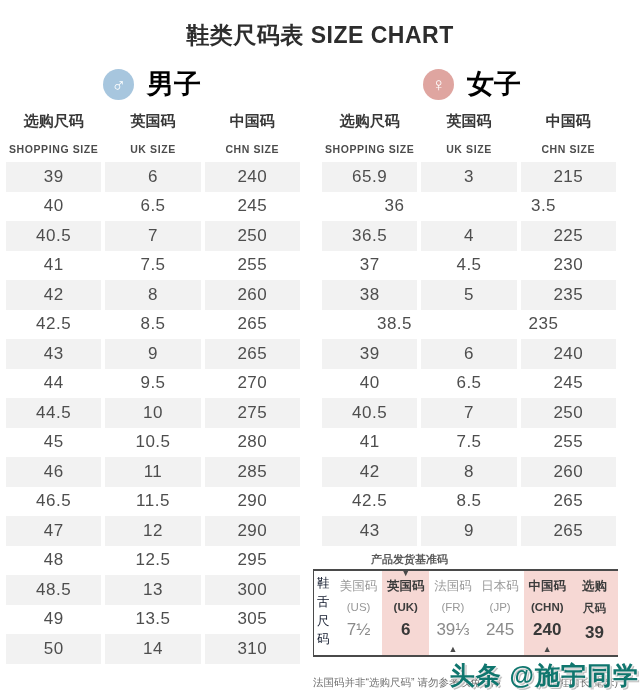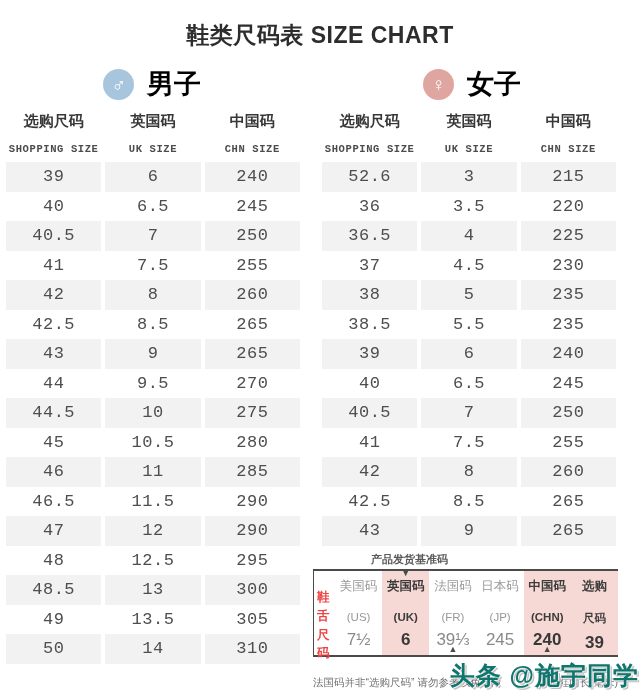--- a/index.html
+++ b/index.html
@@ -9,42 +9,42 @@
   .page-title{position:absolute;top:20px;left:0;width:100%;text-align:center;
     font-size:23px;font-weight:700;color:#2d2d2d;letter-spacing:.5px;}
 
   .gender{position:absolute;top:66px;display:flex;align-items:center;gap:13px;height:36px;}
   .gender.men{left:103px;}
   .gender.women{left:423px;}
   .gicon{width:31px;height:31px;border-radius:50%;display:flex;align-items:center;
     justify-content:center;color:#fff;font-size:19px;font-weight:700;line-height:1;}
   .glabel{font-size:27px;font-weight:700;color:#000000;}
 
-  .size-table{position:absolute;top:112px;width:298px;font-family:Liberation Mono, monospace;}
+  .size-table{position:absolute;top:112px;width:298px;}
   .size-table.men{left:4px;}
   .size-table.women{left:320px;}
   .thead{display:flex;height:50px;}
   .th{flex:1;text-align:center;}
   .th-zh{display:block;font-size:15px;font-weight:700;color:#383838;}
   .th-en{display:block;font-size:10.5px;font-weight:700;color:#4c4c4c;letter-spacing:.6px;margin-top:12px;}
   .trow{display:flex;height:29.5px;}
   .tcell{flex:1;margin:0 2px;display:flex;align-items:center;justify-content:center;
     font-size:17px;color:#4e4e4e;letter-spacing:.5px;}
   .trow.stripe .tcell{background:#f2f2f2;}
 
   .base-box{position:absolute;left:313px;top:552px;width:305px;}
   .bb-title{font-size:11px;font-weight:700;color:#5a5a5a;padding-left:58px;height:17px;}
   .bb-table{display:flex;position:relative;height:84px;
     border-top:2px solid #4a4a4a;border-bottom:2px solid #4a4a4a;border-left:1px solid #4a4a4a;}
-  .bb-label{width:17px;padding:3px 1px 0 3px;font-size:12.5px;font-weight:700;color:#ef4444;
-    line-height:1.5;word-break:break-all;margin-top:14px;}
+  .bb-label{width:17px;padding:3px 1px 0 3px;font-size:12.5px;font-weight:400;color:#0f172a;
+    line-height:1.5;word-break:break-all;}
   .bb-col{flex:1;position:relative;text-align:center;padding-top:7px;}
   .bb-col.hl{background:#f6d8d4;}
   .bb-zh{display:block;font-size:12.5px;color:#989898;}
-  .bb-sub{display:block;font-size:11.5px;color:#989898;margin-top:16px;}
+  .bb-sub{display:block;font-size:11.5px;color:#989898;margin-top:6px;}
   .bb-col.hl .bb-zh,.bb-col.hl .bb-sub{color:#3c3c3c;font-weight:700;}
   .bb-val{display:block;font-size:17px;color:#8a8a8a;margin-top:7px;}
   .bb-col.hl .bb-val{color:#383838;font-weight:600;}
   .marker-down{position:absolute;top:-2px;left:50%;transform:translateX(-50%);
     font-size:9px;color:#4a4a4a;line-height:1;}
   .marker-up{position:absolute;bottom:1px;left:50%;transform:translateX(-50%);
     font-size:9px;color:#4a4a4a;line-height:1;}
   .bb-notes{display:flex;justify-content:space-between;padding-top:19px;
     font-size:10.5px;color:#6f6f6f;}
 
@@ -179,47 +179,45 @@
         <div class="th">
           <span class="th-zh">英国码</span>
           <span class="th-en">UK SIZE</span>
         </div>
         <div class="th">
           <span class="th-zh">中国码</span>
           <span class="th-en">CHN SIZE</span>
         </div>
       </div>
       <div class="trow stripe">
-        <div class="tcell">52.6</div>
+        <div class="tcell">65.9</div>
         <div class="tcell">3</div>
         <div class="tcell">215</div>
       </div>
       <div class="trow">
         <div class="tcell">36</div>
         <div class="tcell">3.5</div>
-        <div class="tcell">220</div>
       </div>
       <div class="trow stripe">
         <div class="tcell">36.5</div>
         <div class="tcell">4</div>
         <div class="tcell">225</div>
       </div>
       <div class="trow">
         <div class="tcell">37</div>
         <div class="tcell">4.5</div>
         <div class="tcell">230</div>
       </div>
       <div class="trow stripe">
         <div class="tcell">38</div>
         <div class="tcell">5</div>
         <div class="tcell">235</div>
       </div>
       <div class="trow">
         <div class="tcell">38.5</div>
-        <div class="tcell">5.5</div>
         <div class="tcell">235</div>
       </div>
       <div class="trow stripe">
         <div class="tcell">39</div>
         <div class="tcell">6</div>
         <div class="tcell">240</div>
       </div>
       <div class="trow">
         <div class="tcell">40</div>
         <div class="tcell">6.5</div>

